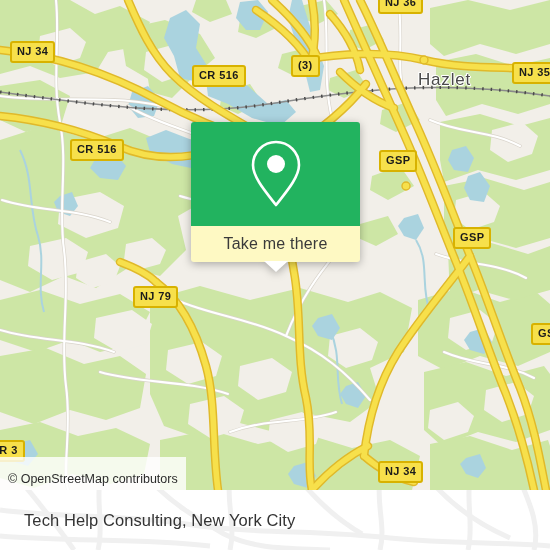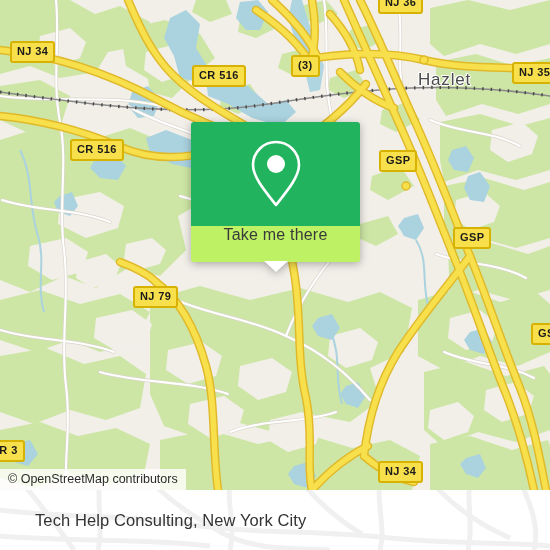--- a/index.html
+++ b/index.html
@@ -92,24 +92,24 @@
     background: #22b35f;
     border-radius: 3px 3px 0 0;
     display: flex;
     align-items: center;
     justify-content: center;
     box-sizing: border-box;
   }
   #popup-foot {
     width: 100%;
     height: 36px;
-    background: #bef264;
+    background: #fef9c3;
     border-radius: 0 0 3px 3px;
     display: flex;
-    align-items: flex-start;
+    align-items: center;
     justify-content: center;
     box-sizing: border-box;
   }
   #popup-foot-label {
     color: #3a3a3a;
     font-size: 16px;
     letter-spacing: 0.2px;
     font-family: "Liberation Sans", sans-serif;
   }
   #popup-tail {
@@ -126,21 +126,21 @@
 
   
   #attribution {
     position: absolute;
     left: 0;
     bottom: 0;
     background: rgba(255,255,255,0.80);
     color: #2b2b2b;
     font-size: 12.5px;
     font-family: "Liberation Sans", sans-serif;
-    padding: 3px 8px 4px 8px;
+    padding: 15px 8px 4px 8px;
     white-space: nowrap;
     box-sizing: border-box;
   }
 
   
   #footer {
     position: absolute;
     left: 0;
     top: 490px;
     width: 550px;
@@ -151,21 +151,21 @@
   #footer-bg {
     position: absolute;
     left: 0;
     top: 0;
     width: 550px;
     height: 60px;
     opacity: 1;
   }
   #footer-title {
     position: absolute;
-    left: 35px;
+    left: 24px;
     top: 50%;
     transform: translateY(-50%);
     color: #333333;
     font-size: 16.5px;
     letter-spacing: 0.1px;
     white-space: nowrap;
     font-family: "Liberation Sans", sans-serif;
   }
   #logo {
     position: absolute;

